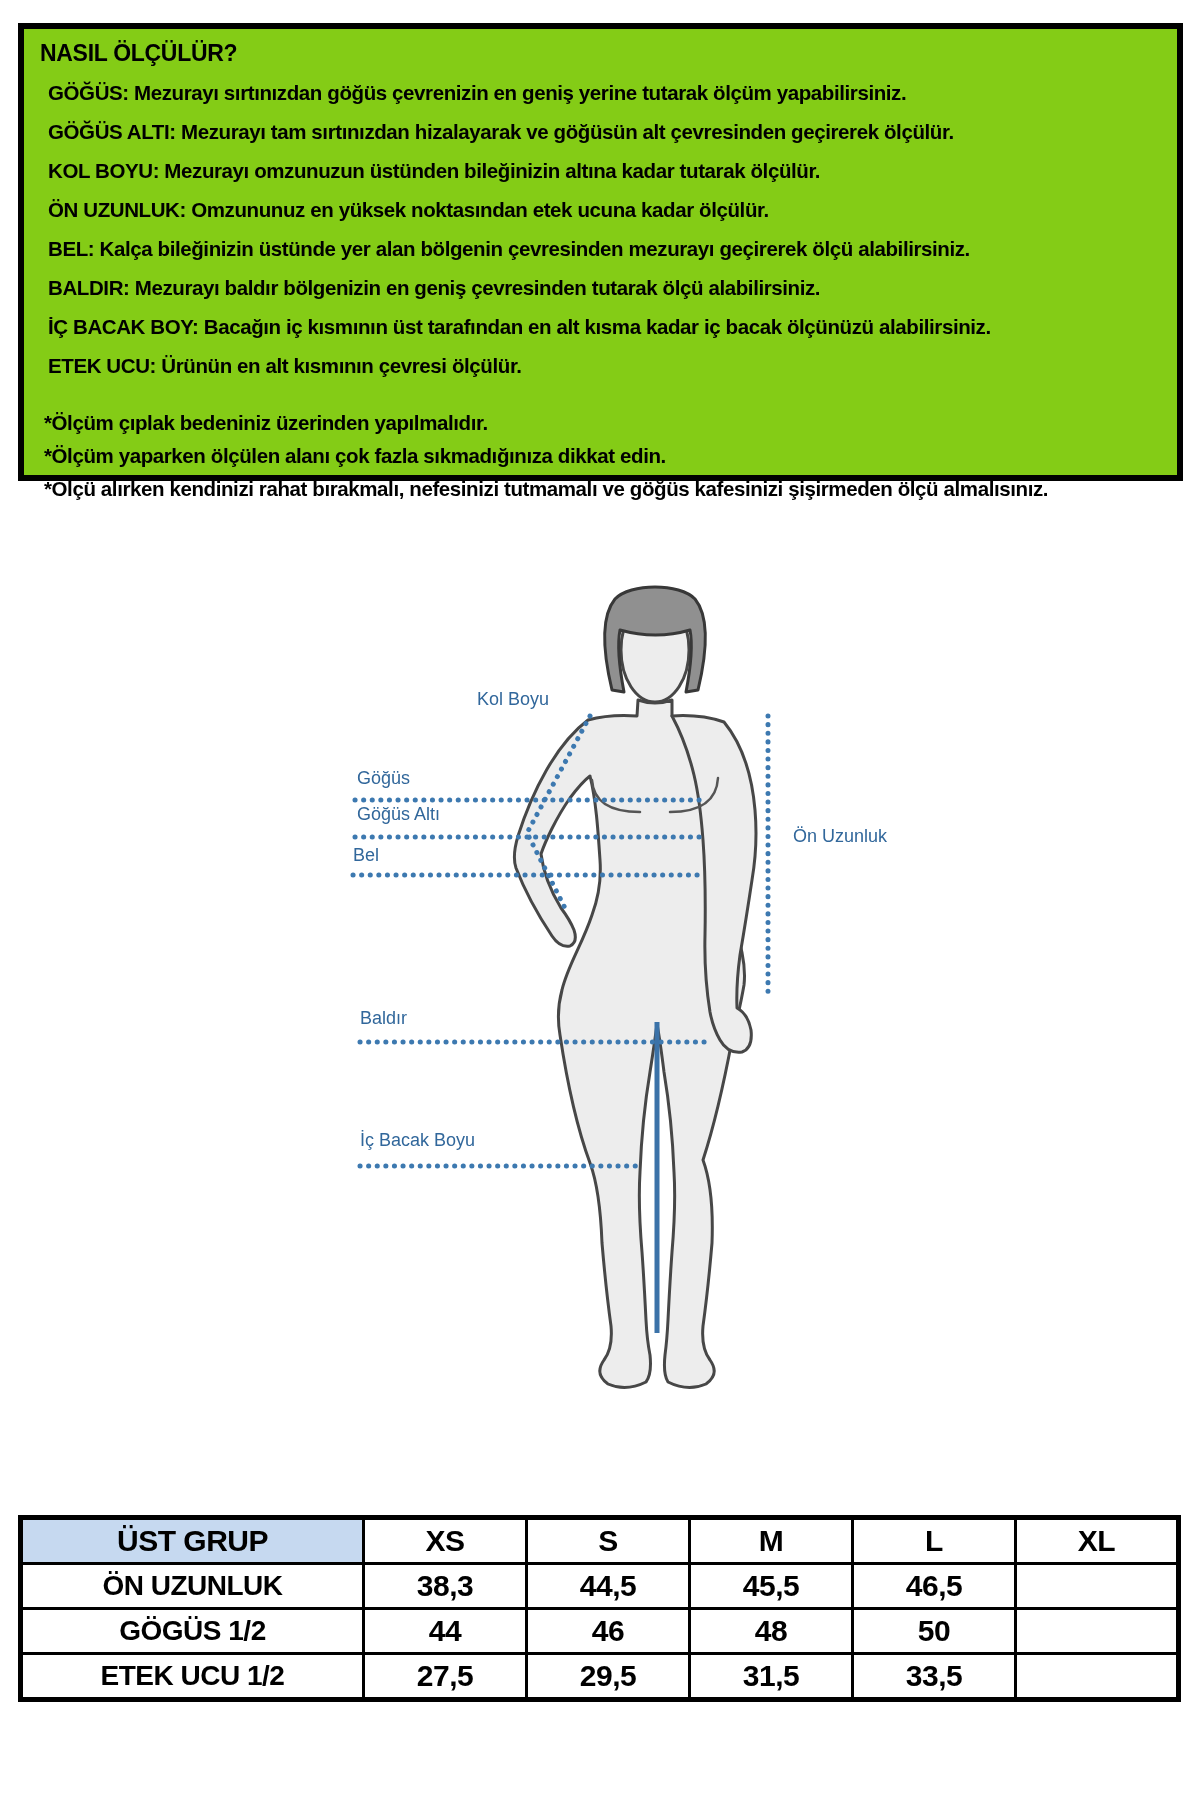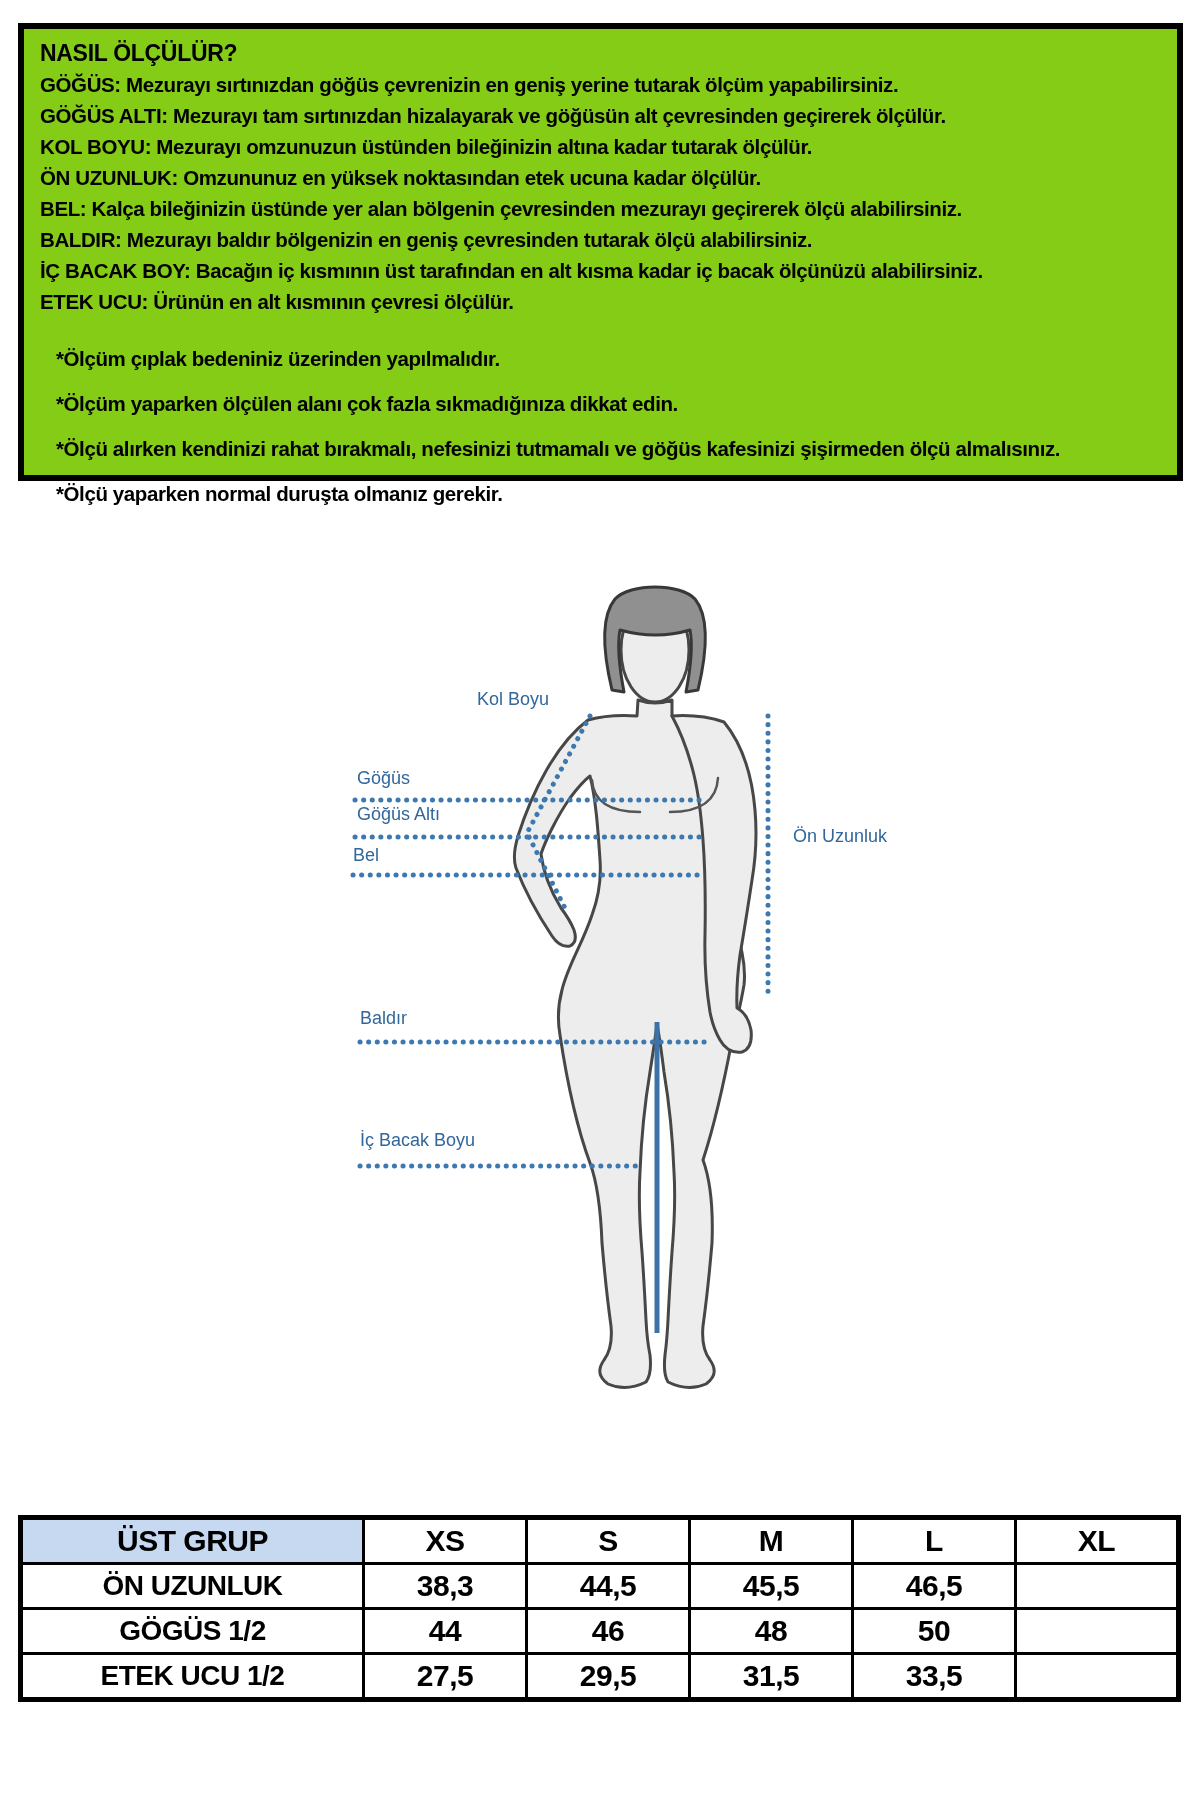--- a/index.html
+++ b/index.html
@@ -4,24 +4,24 @@
 <style>
   html,body{margin:0;padding:0;background:#fff;}
   .page{position:relative;width:1200px;height:1800px;background:#fff;overflow:hidden;
         font-family:"Liberation Sans",sans-serif;}
 
   
   .instructions{position:absolute;left:18px;top:23px;width:1165px;height:458px;
     box-sizing:border-box;border:6px solid #000;background:#84cc16;padding:8px 12px 0 16px;}
   .instructions h1{margin:0;font-size:23px;font-weight:bold;line-height:32px;color:#000;
     letter-spacing:-0.3px;white-space:nowrap;}
-  .instructions p.def{margin:0;font-size:20.5px;font-weight:bold;line-height:31px;color:#000;
+  .instructions p.def{margin:8px;font-size:20.5px;font-weight:bold;line-height:31px;color:#000;
     letter-spacing:-0.4px;white-space:nowrap;}
   .instructions .notes{margin-top:27px;}
-  .instructions p.note{margin:16px;font-size:20.5px;font-weight:bold;line-height:29px;color:#000;
+  .instructions p.note{margin:4px;font-size:20.5px;font-weight:bold;line-height:29px;color:#000;
     letter-spacing:-0.4px;white-space:nowrap;}
 
   
   .diagram{position:absolute;left:0;top:0;width:1200px;height:1500px;}
   .diagram svg{position:absolute;left:0;top:0;}
   .body-shape{fill:var(--body-fill);stroke:var(--body-stroke);stroke-width:3;
     stroke-linejoin:round;stroke-linecap:round;}
   .hair-shape{fill:var(--hair-gray);stroke:#383838;stroke-width:3;stroke-linejoin:round;}
   .face-shape{fill:var(--body-fill);stroke:var(--body-stroke);stroke-width:3;}
   .detail-stroke{fill:none;stroke:#555;stroke-width:2.5;stroke-linecap:round;}
@@ -55,21 +55,20 @@
     <p class="def">KOL BOYU: Mezurayı omzunuzun üstünden bileğinizin altına kadar tutarak ölçülür.</p>
     <p class="def">ÖN UZUNLUK: Omzununuz en yüksek noktasından etek ucuna kadar ölçülür.</p>
     <p class="def">BEL: Kalça bileğinizin üstünde yer alan bölgenin çevresinden mezurayı geçirerek ölçü alabilirsiniz.</p>
     <p class="def">BALDIR: Mezurayı baldır bölgenizin en geniş çevresinden tutarak ölçü alabilirsiniz.</p>
     <p class="def">İÇ BACAK BOY: Bacağın iç kısmının üst tarafından en alt kısma kadar iç bacak ölçünüzü alabilirsiniz.</p>
     <p class="def">ETEK UCU: Ürünün en alt kısmının çevresi ölçülür.</p>
     <div class="notes">
       <p class="note">*Ölçüm çıplak bedeniniz üzerinden yapılmalıdır.</p>
       <p class="note">*Ölçüm yaparken ölçülen alanı çok fazla sıkmadığınıza dikkat edin.</p>
       <p class="note">*Ölçü alırken kendinizi rahat bırakmalı, nefesinizi tutmamalı ve göğüs kafesinizi şişirmeden ölçü almalısınız.</p>
-      <p class="note">*Ölçü yaparken normal duruşta olmanız gerekir.</p>
     </div>
   </section>
 
   <section class="diagram">
     <svg width="1200" height="1500" viewBox="0 0 1200 1500">
 
       <ellipse class="face-shape" cx="655" cy="650" rx="34" ry="52"></ellipse>
 
       <path class="body-shape" d="
         M 638 700 L 637 716

